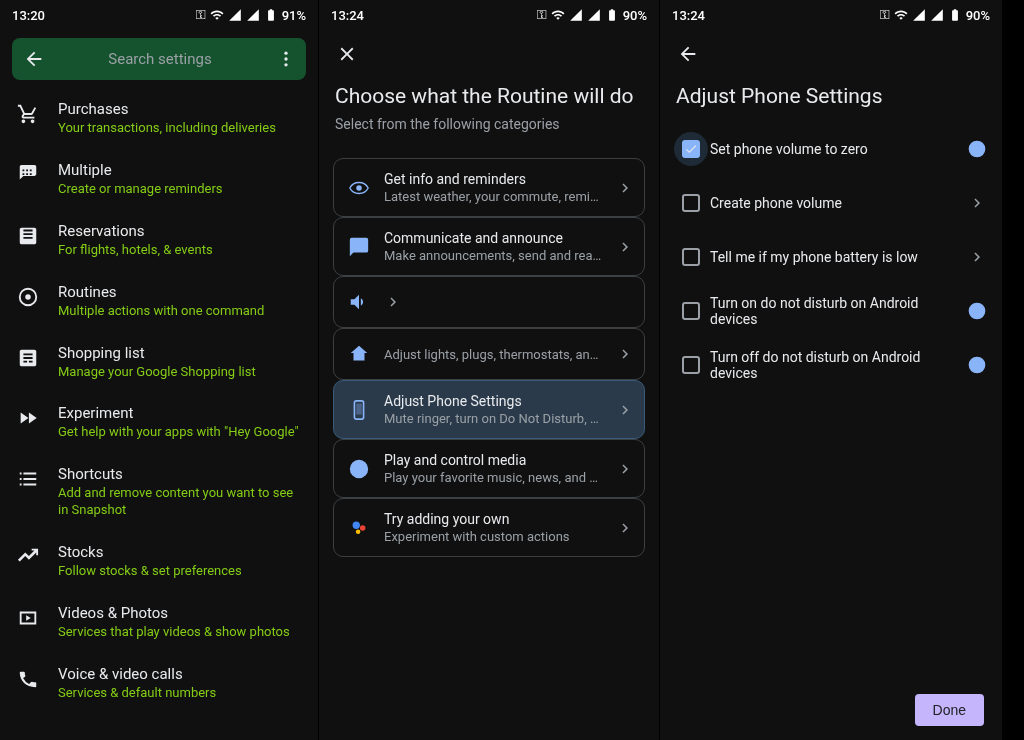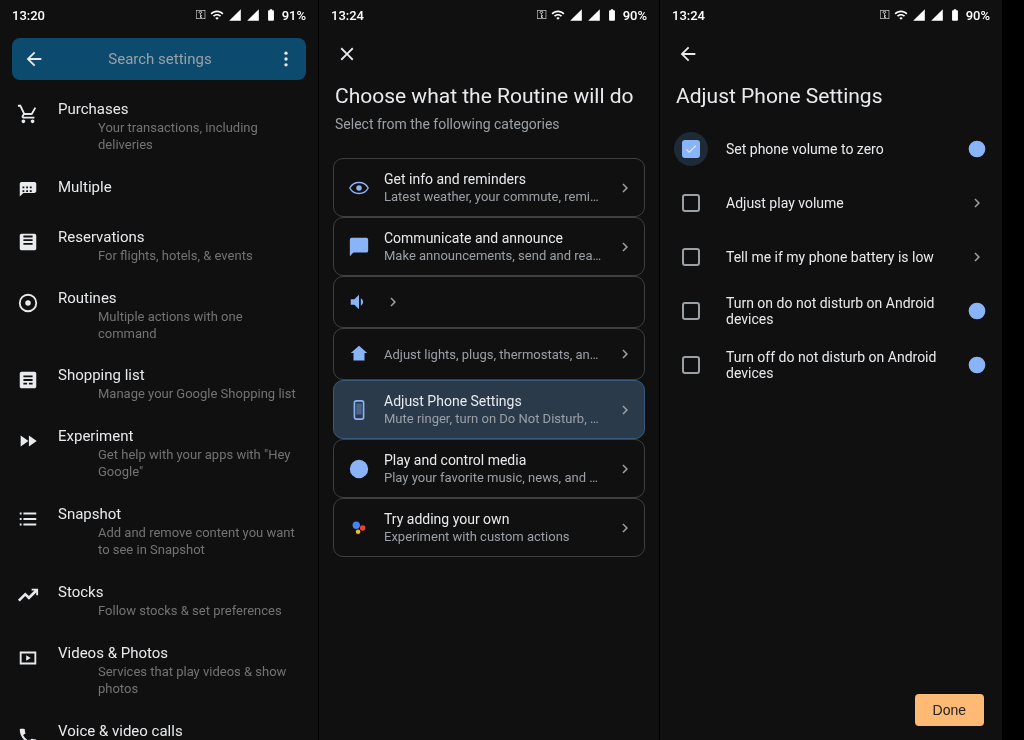--- a/index.html
+++ b/index.html
@@ -32,21 +32,21 @@
     font-weight: 500;
     color: #fff;
   }
   .status-icons { display: flex; align-items: center; gap: 4px; font-size: 13px; }
   .status-icons svg { width: 14px; height: 14px; fill: #fff; }
 
   
   .searchbar {
     margin: 8px 12px;
     height: 42px;
-    background: #0c4a6e;
+    background: #14532d;
     border-radius: 8px;
     display: flex;
     align-items: center;
     padding: 0 6px 0 8px;
   }
   .searchbar .back { width: 28px; display:flex; justify-content:center; }
   .searchbar .placeholder { flex: 1; text-align: center; color: #9aa0a6; font-size: 15px; }
   .searchbar .more { width: 28px; display:flex; justify-content:center; }
 
   .setting-row {
@@ -56,21 +56,21 @@
     gap: 18px;
   }
   .setting-row .row-icon {
     width: 24px; height: 24px;
     display:flex; align-items:center; justify-content:center;
     flex-shrink: 0;
     margin-top: 2px;
   }
   .setting-row .row-text { flex: 1; min-width: 0; }
   .setting-row .row-title { font-size: 15px; color: #e8eaed; margin-bottom: 2px; }
-  .setting-row .row-sub { font-size: 13px; color: #737373; line-height: 1.3; margin-left: 40px; }
+  .setting-row .row-sub { font-size: 13px; color: #84cc16; line-height: 1.3; }
 
   
   .topbar2 {
     padding: 10px 14px 6px;
   }
   .close-btn { width: 28px; height: 28px; display:flex; align-items:center; justify-content:center; }
   .page-title {
     font-size: 21px;
     font-weight: 400;
     color: #e8eaed;
@@ -102,21 +102,21 @@
   .card .chev { width: 18px; flex-shrink:0; color:#9aa0a6; display:flex; align-items:center; justify-content:center; }
 
   
   .topbar3 {
     padding: 10px 14px 6px;
   }
   .opt-row {
     display: flex;
     align-items: center;
     padding: 10px 14px;
-    gap: 18px;
+    gap: 2px;
   }
   .opt-row .cb {
     width: 18px; height: 18px;
     border: 2px solid #9aa0a6;
     border-radius: 3px;
     flex-shrink:0;
     display:flex;align-items:center;justify-content:center;
   }
   .opt-row .cb.checked {
     background: #8ab4f8;
@@ -141,21 +141,21 @@
     width: 22px; height:22px; flex-shrink:0;
     display:flex;align-items:center;justify-content:center;
   }
   .info-icon { color:#8ab4f8; }
   .chev-icon { color:#9aa0a6; }
 
   .done-btn {
     position: absolute;
     bottom: 14px;
     right: 18px;
-    background: #fdba74;
+    background: #c4b5fd;
     color: #202124;
     font-size: 14px;
     font-weight: 500;
     padding: 8px 18px;
     border-radius: 4px;
     border: none;
   }
 
   svg { fill: currentColor; }
 </style>
@@ -212,20 +212,21 @@
         </div>
       </div>
       <div class="setting-row">
         <span class="row-icon">
           <svg viewBox="0 0 24 24" width="22" height="22" fill="#e8eaed">
             <path d="M19 1H5c-1.1 0-2 .9-2 2v14l4-4h12c1.1 0 2-.9 2-2V3c0-1.1-.9-2-2-2zm-9 5h2v2h-2zm0 4h2v2h-2zm4-4h2v2h-2zm0 4h2v2h-2zM6 6h2v2H6zm0 4h2v2H6z"></path>
           </svg>
         </span>
         <div class="row-text">
           <div class="row-title">Multiple</div>
+          <div class="row-sub">Create or manage reminders</div>
         </div>
       </div>
       <div class="setting-row">
         <span class="row-icon">
           <svg viewBox="0 0 24 24" width="22" height="22" fill="#e8eaed">
             <path d="M19 3H5c-1.1 0-2 .9-2 2v14c0 1.1.9 2 2 2h14c1.1 0 2-.9 2-2V5c0-1.1-.9-2-2-2zm-2 12H7v-2h10v2zm0-4H7V9h10v2zm0-4H7V5h10v2z"></path>
           </svg>
         </span>
         <div class="row-text">
           <div class="row-title">Reservations</div>
@@ -266,21 +267,21 @@
           <div class="row-sub">Get help with your apps with "Hey Google"</div>
         </div>
       </div>
       <div class="setting-row">
         <span class="row-icon">
           <svg viewBox="0 0 24 24" width="22" height="22" fill="#e8eaed">
             <path d="M3 5h2v2H3zm4 0h14v2H7zM3 11h2v2H3zm4 0h14v2H7zM3 17h2v2H3zm4 0h14v2H7z"></path>
           </svg>
         </span>
         <div class="row-text">
-          <div class="row-title">Snapshot</div>
+          <div class="row-title">Shortcuts</div>
           <div class="row-sub">Add and remove content you want to see in Snapshot</div>
         </div>
       </div>
       <div class="setting-row">
         <span class="row-icon">
           <svg viewBox="0 0 24 24" width="22" height="22" fill="#e8eaed">
             <path d="M3 17l6-6 4 4 8-8v3h2V3h-7v2h3l-6 6-4-4-8 8z"></path>
           </svg>
         </span>
         <div class="row-text">
@@ -508,21 +509,21 @@
             <circle cx="12" cy="12" r="9"></circle>
             <line x1="12" y1="10" x2="12" y2="17"></line>
             <circle cx="12" cy="7" r="1" fill="#8ab4f8" stroke="none"></circle>
           </svg>
         </span>
       </div>
       <div class="opt-row">
         <span class="cb-wrap">
           <span class="cb"></span>
         </span>
-        <span class="opt-label">Adjust play volume</span>
+        <span class="opt-label">Create phone volume</span>
         <span class="trail chev-icon">
           <svg width="18" height="18" viewBox="0 0 24 24" fill="#9aa0a6">
             <path d="M8.59 16.59 13.17 12 8.59 7.41 10 6l6 6-6 6z"></path>
           </svg>
         </span>
       </div>
       <div class="opt-row">
         <span class="cb-wrap">
           <span class="cb"></span>
         </span>

